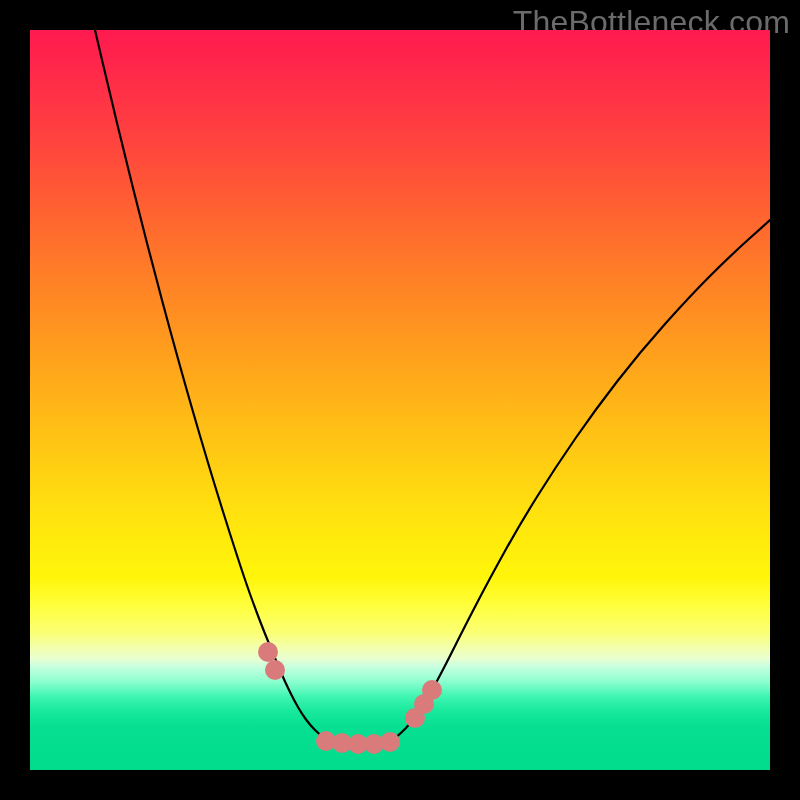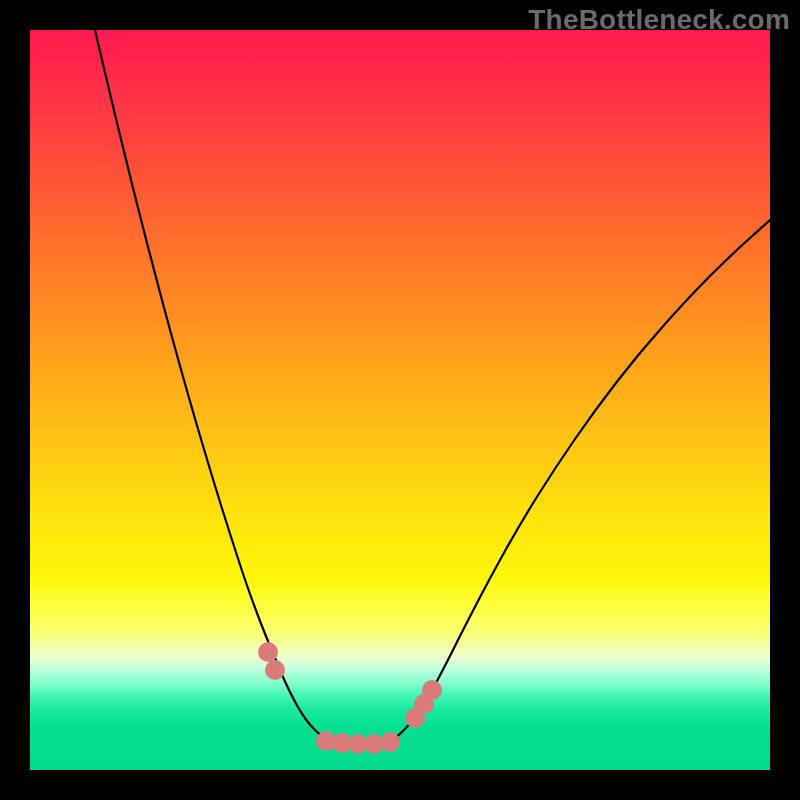--- a/index.html
+++ b/index.html
@@ -16,22 +16,22 @@
     top: 0;
     width: 800px;
     height: 800px;
     background: #000;
   }
   .watermark {
     position: absolute;
     top: 4px;
     right: 10px;
     color: #6b6b6b;
-    font-size: 28px;
-    font-weight: 700;
+    font-size: 32px;
+    font-weight: 400;
     letter-spacing: 0.2px;
   }
   .plot {
     position: absolute;
     left: 30px;
     top: 30px;
     width: 740px;
     height: 740px;
     overflow: hidden;
   }

